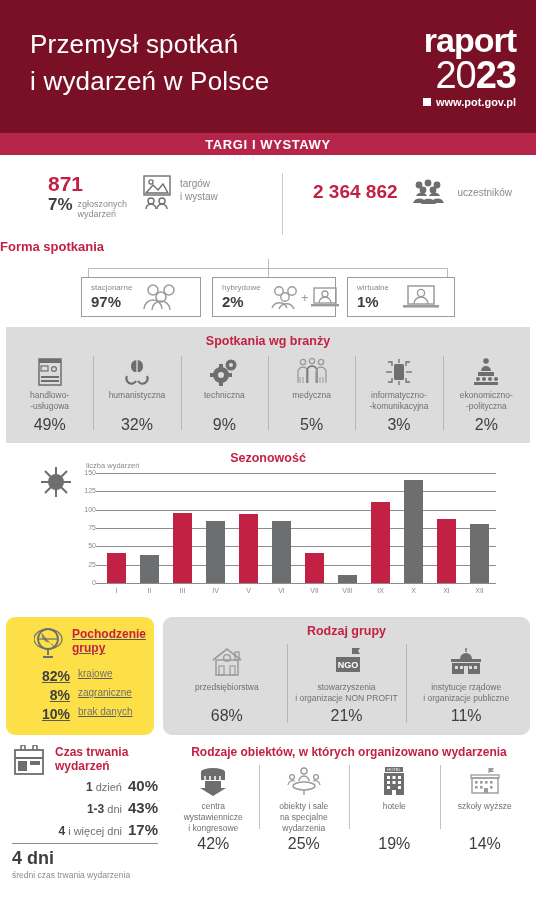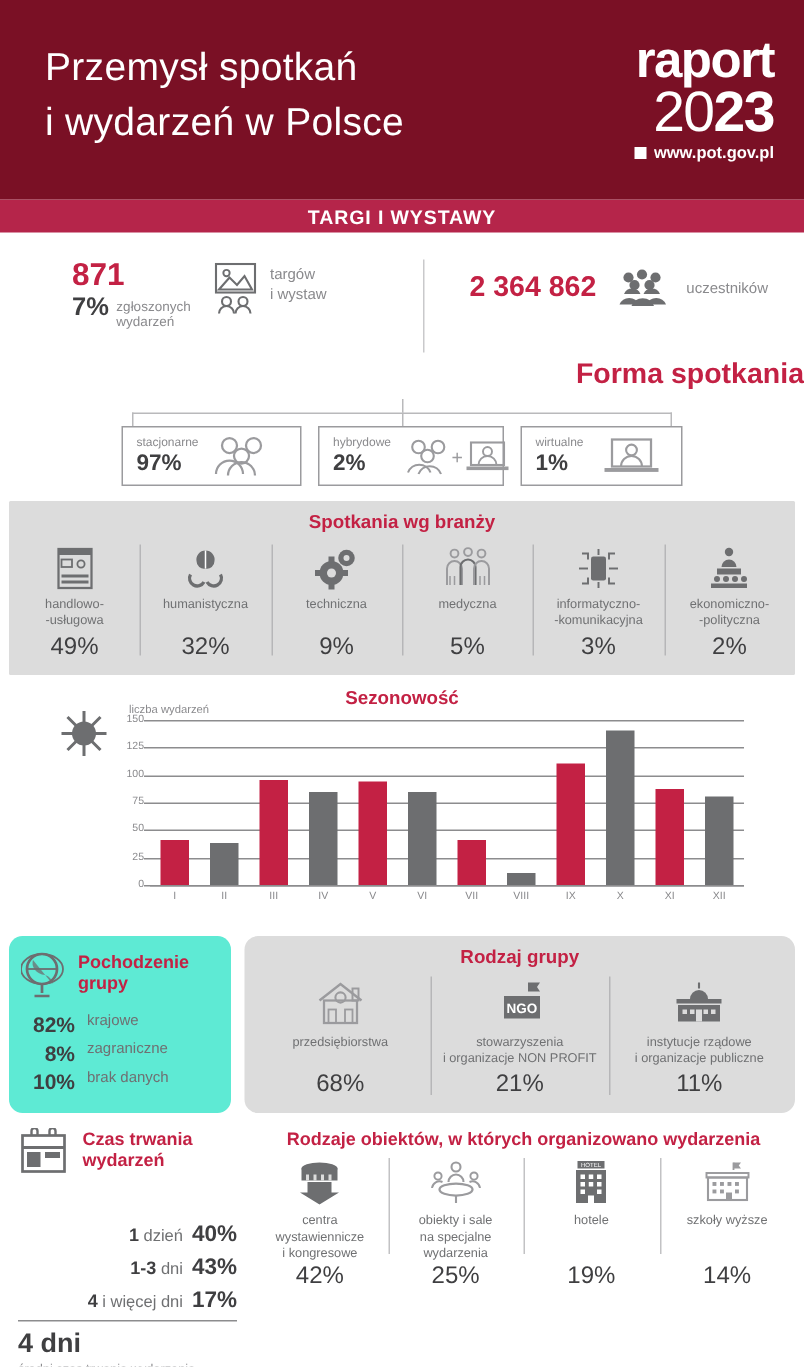--- a/index.html
+++ b/index.html
@@ -48,21 +48,21 @@
   .ts-pct{color:#3f3f41;font-size:17px;font-weight:700;line-height:1.1;}
   .ts-pct-lbl{font-size:9px;color:#8a8a8d;line-height:1.15;padding-top:3px;}
   .ts-icon{width:46px;display:flex;justify-content:center;padding-top:2px;}
   .ts-lbl{font-size:10px;color:#8a8a8d;line-height:1.3;padding-top:4px;}
   .ts-divider{width:1px;background:#c9c9cb;height:62px;margin-top:0px;}
   .ts-right{display:flex;align-items:center;gap:13px;padding-left:30px;padding-top:6px;}
   .ts-right .big{color:#c32144;font-size:19px;font-weight:700;}
 
   
   .forma{padding-top:6px;}
-  .forma-title{text-align:right;color:#c32144;font-size:19px;font-weight:700;}
+  .forma-title{text-align:left;color:#c32144;font-size:13px;font-weight:700;}
   .bracket{position:relative;height:18px;margin:5px 88px 0 88px;}
   .bracket .hline{position:absolute;top:9px;left:0;right:0;height:1px;background:#b9b9bb;}
   .bracket .tick{position:absolute;top:0;width:1px;height:9px;background:#b9b9bb;}
   .bracket .down{position:absolute;top:9px;width:1px;height:9px;background:#b9b9bb;}
   .forma-boxes{display:flex;justify-content:center;gap:11px;margin-top:0px;}
   .fbox{border:1px solid #9b9b9e;display:flex;align-items:center;box-sizing:border-box;height:40px;padding:0 9px;}
   .fbox .txt{margin-right:8px;}
   .fbox .lbl{font-size:8px;color:#8a8a8d;line-height:1.1;}
   .fbox .pct{font-size:15px;font-weight:700;color:#3f3f41;line-height:1.15;}
 
@@ -88,41 +88,41 @@
   .ytickline{position:absolute;width:4px;height:1px;background:#8c8c8e;}
   .bars{position:absolute;left:14px;right:0;bottom:0;top:0;display:flex;align-items:flex-end;justify-content:space-around;}
   .bar{width:19px;}
   .xaxis{position:absolute;left:86px;top:134px;width:410px;}
   .xline{position:absolute;left:14px;right:0;top:-2px;height:1px;background:#8c8c8e;}
   .xlabels{position:absolute;left:14px;right:0;top:2px;display:flex;justify-content:space-around;}
   .xlabels div{width:19px;text-align:center;font-size:7px;color:#8a8a8d;}
 
   
   .midrow{display:flex;gap:9px;margin:6px 6px 0 6px;align-items:stretch;}
-  .poch{width:148px;border-radius:9px;background:#5eead4;box-sizing:border-box;padding:10px 10px 10px 8px;}
+  .poch{width:148px;border-radius:9px;background:#fde047;box-sizing:border-box;padding:10px 10px 10px 28px;text-decoration:underline;}
   .poch-head{display:flex;align-items:flex-start;gap:8px;}
   .poch-head .t{color:#c32144;font-size:12px;font-weight:700;line-height:1.2;}
   .poch-list{margin-top:9px;}
   .poch-row{display:flex;align-items:flex-start;gap:8px;margin-bottom:3px;}
   .poch-row .p{font-size:14px;font-weight:700;color:#3f3f41;width:36px;text-align:right;}
   .poch-row .l{font-size:10px;color:#6f7072;}
   .rodzaj{flex:1;border-radius:9px;background:#dcdcdc;padding-bottom:8px;}
   .rodzaj-row{display:flex;padding:0 4px;}
   .rcell{flex:1;text-align:center;position:relative;padding:0 4px;}
   .rcell + .rcell:before{content:"";position:absolute;left:0;top:2px;bottom:2px;width:1px;background:#b6b6b8;}
   .rcell .icn{height:40px;display:flex;align-items:center;justify-content:center;}
   .rcell .nm{font-size:8.5px;color:#6f7072;line-height:1.3;min-height:22px;}
   .rcell .pc{font-size:16px;color:#3f3f41;margin-top:3px;}
 
   
   .botrow{display:flex;gap:10px;margin:10px 6px 0 6px;}
   .czas{width:152px;padding-left:6px;box-sizing:border-box;}
   .czas-head{display:flex;align-items:flex-start;gap:9px;}
   .czas-head .t{color:#c32144;font-size:12px;font-weight:700;line-height:1.2;}
-  .czas-list{margin-top:30px;}
+  .czas-list{margin-top:0;}
   .czas-row{display:flex;align-items:baseline;justify-content:flex-end;gap:6px;margin-bottom:5px;}
   .czas-row .k{font-size:11px;color:#6f7072;}
   .czas-row .k b{font-size:12px;color:#3f3f41;}
   .czas-row .v{font-size:15px;font-weight:700;color:#3f3f41;}
   .czas-rule{height:1px;background:#8c8c8e;margin-top:3px;}
   .czas-avg{font-size:18px;font-weight:700;color:#3f3f41;margin-top:4px;}
   .czas-avg-sub{font-size:8.5px;color:#8a8a8d;margin-top:1px;}
   .obiekty{flex:1;}
   .obiekty-title{text-align:center;color:#c32144;font-size:12px;font-weight:700;margin-bottom:2px;}
   .obiekty-row{display:flex;}

